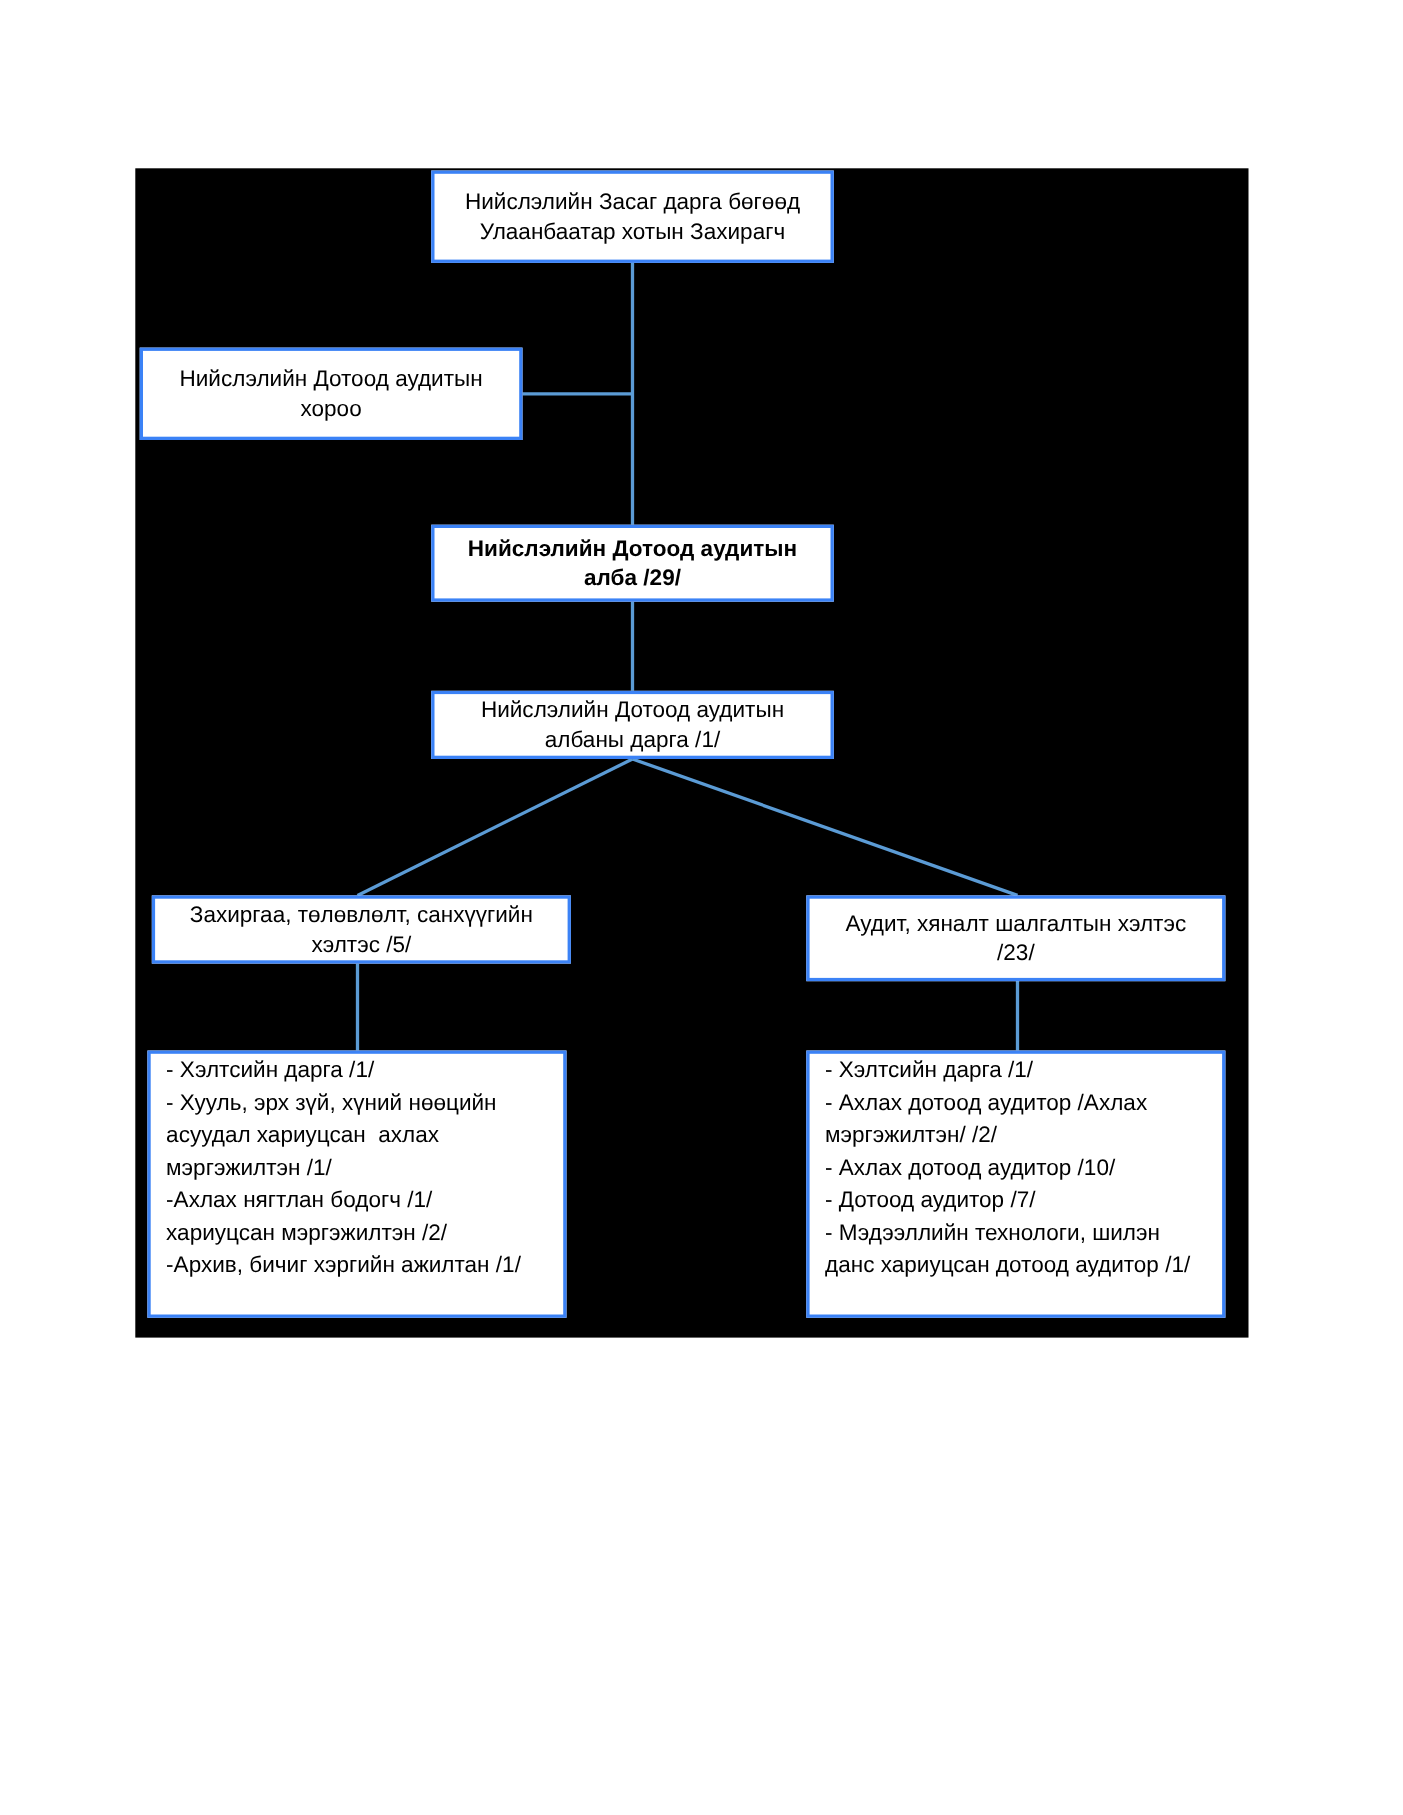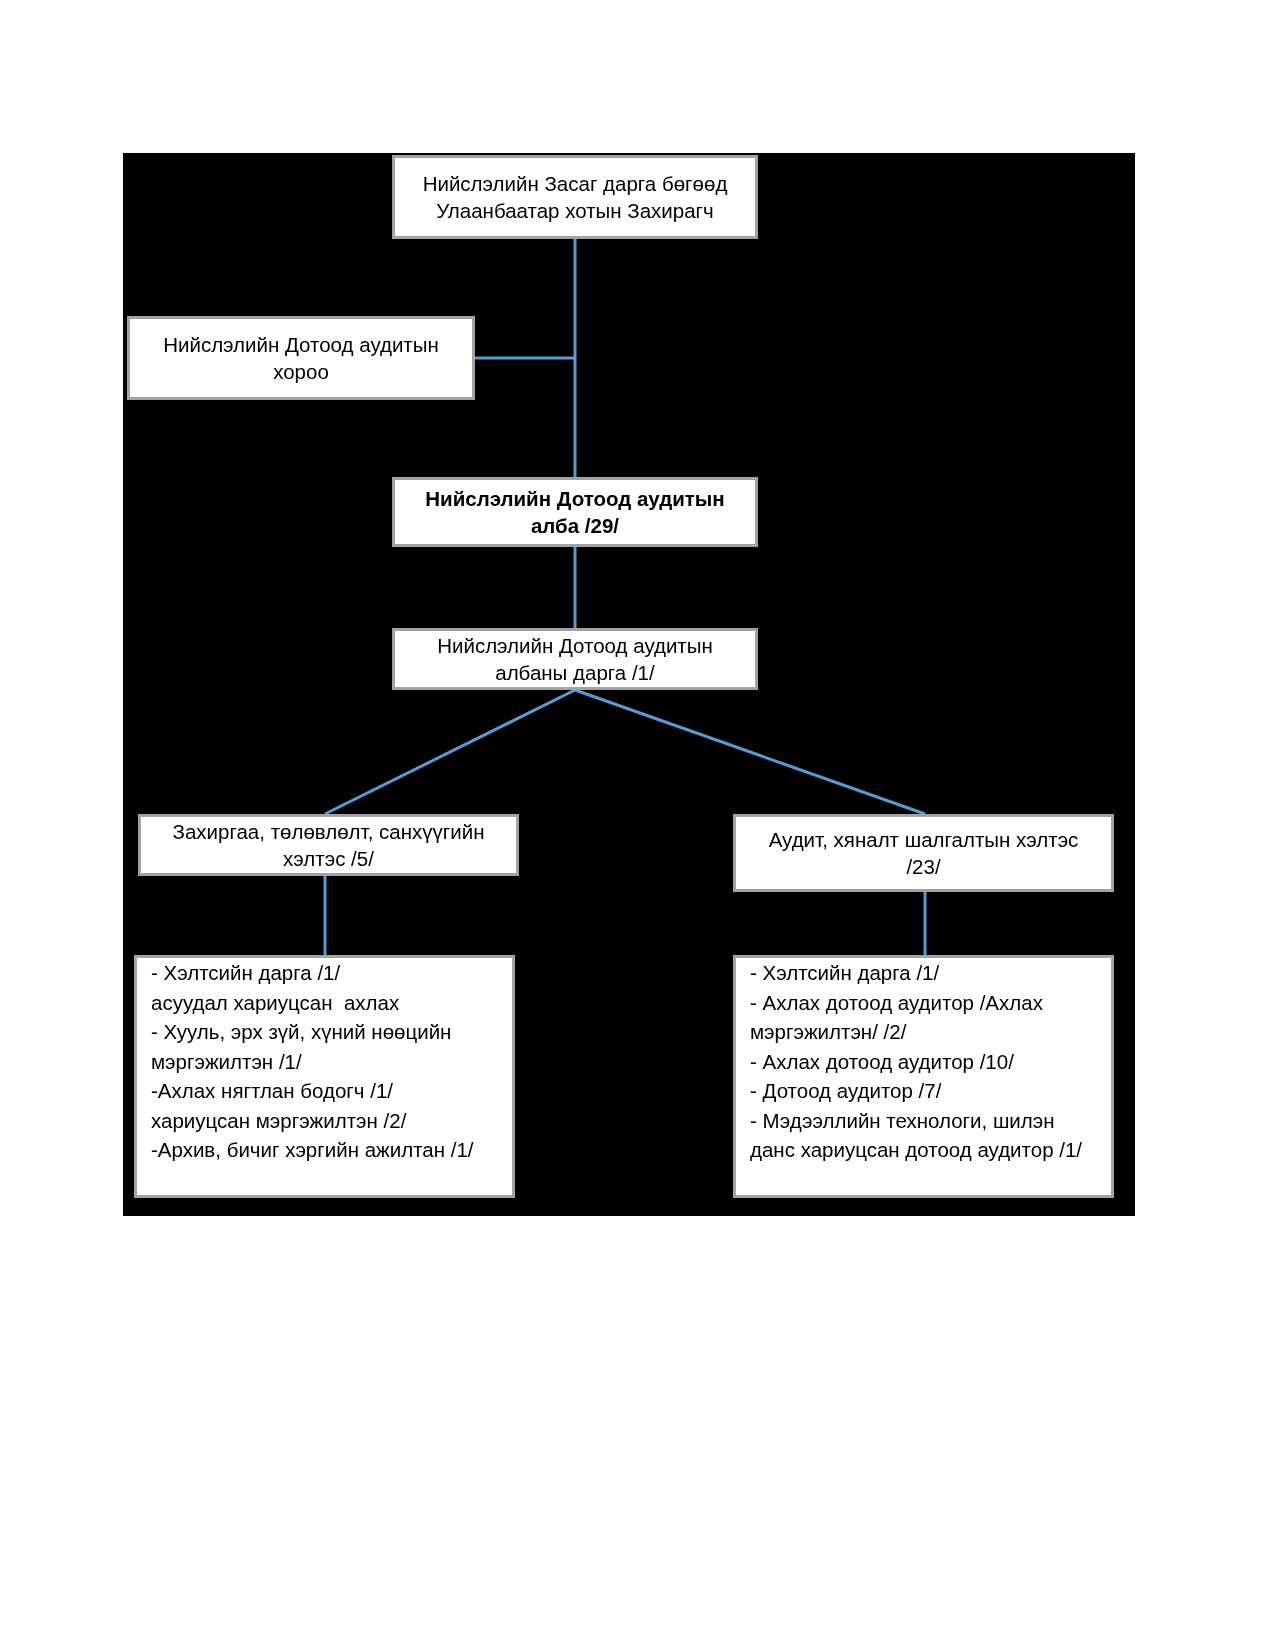--- a/index.html
+++ b/index.html
@@ -32,21 +32,21 @@
     top: 0;
     width: 1275px;
     height: 1650px;
     pointer-events: none;
   }
   
   .node {
     position: absolute;
     box-sizing: border-box;
     background: #ffffff;
-    border: 3px solid #a3a3a3;
+    border: 3px solid #3b82f6;
     color: #000000;
     font-size: 20.5px;
     line-height: 1.32;
     display: flex;
     align-items: center;
     justify-content: center;
     text-align: center;
     padding: 4px 10px;
   }
   .node.bold {
@@ -133,22 +133,22 @@
 
   <div class="node" id="node-dept-audit">
     <div>
       <span class="line">Аудит, хяналт шалгалтын хэлтэс</span>
       <span class="line">/23/</span>
     </div>
   </div>
 
   <div class="node list" id="node-staff-admin">
     <span class="line">- Хэлтсийн дарга /1/</span>
+    <span class="line">- Хууль, эрх зүй, хүний нөөцийн</span>
     <span class="line">асуудал хариуцсан  ахлах</span>
-    <span class="line">- Хууль, эрх зүй, хүний нөөцийн</span>
     <span class="line">мэргэжилтэн /1/</span>
     <span class="line">-Ахлах нягтлан бодогч /1/</span>
     <span class="line">хариуцсан мэргэжилтэн /2/</span>
     <span class="line">-Архив, бичиг хэргийн ажилтан /1/</span>
   </div>
 
   <div class="node list" id="node-staff-audit">
     <span class="line">- Хэлтсийн дарга /1/</span>
     <span class="line">- Ахлах дотоод аудитор /Ахлах</span>
     <span class="line">мэргэжилтэн/ /2/</span>

